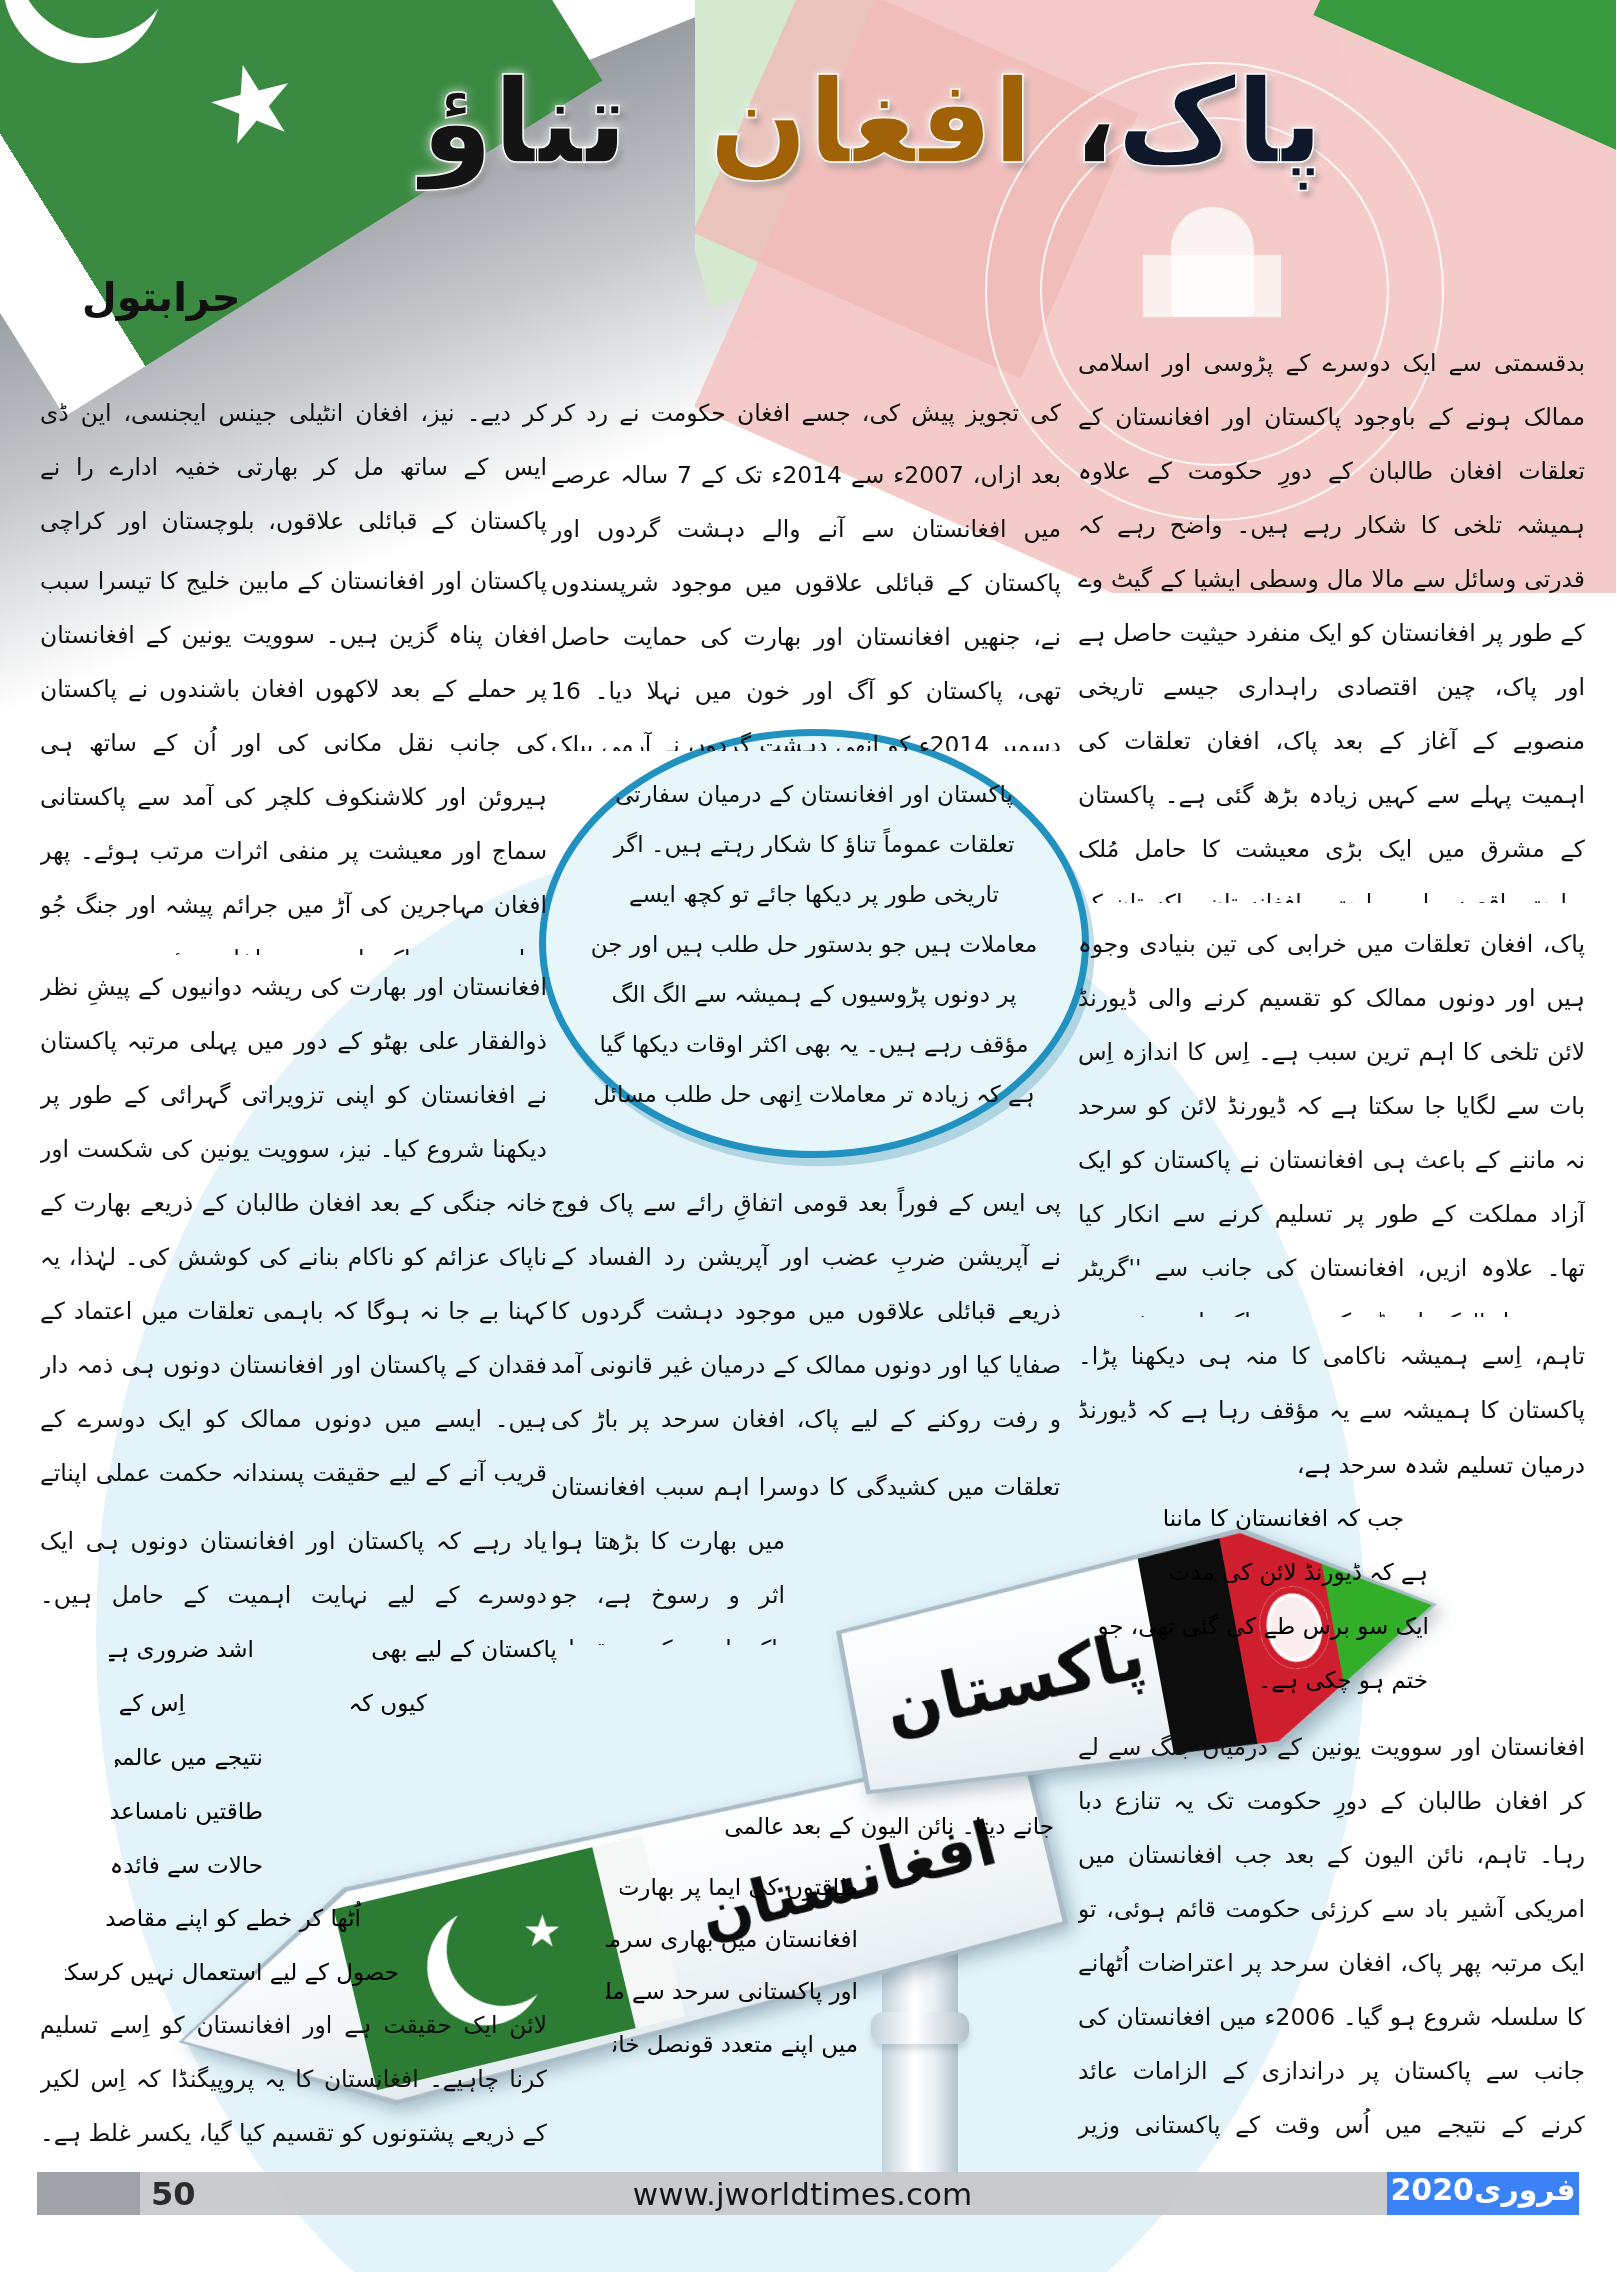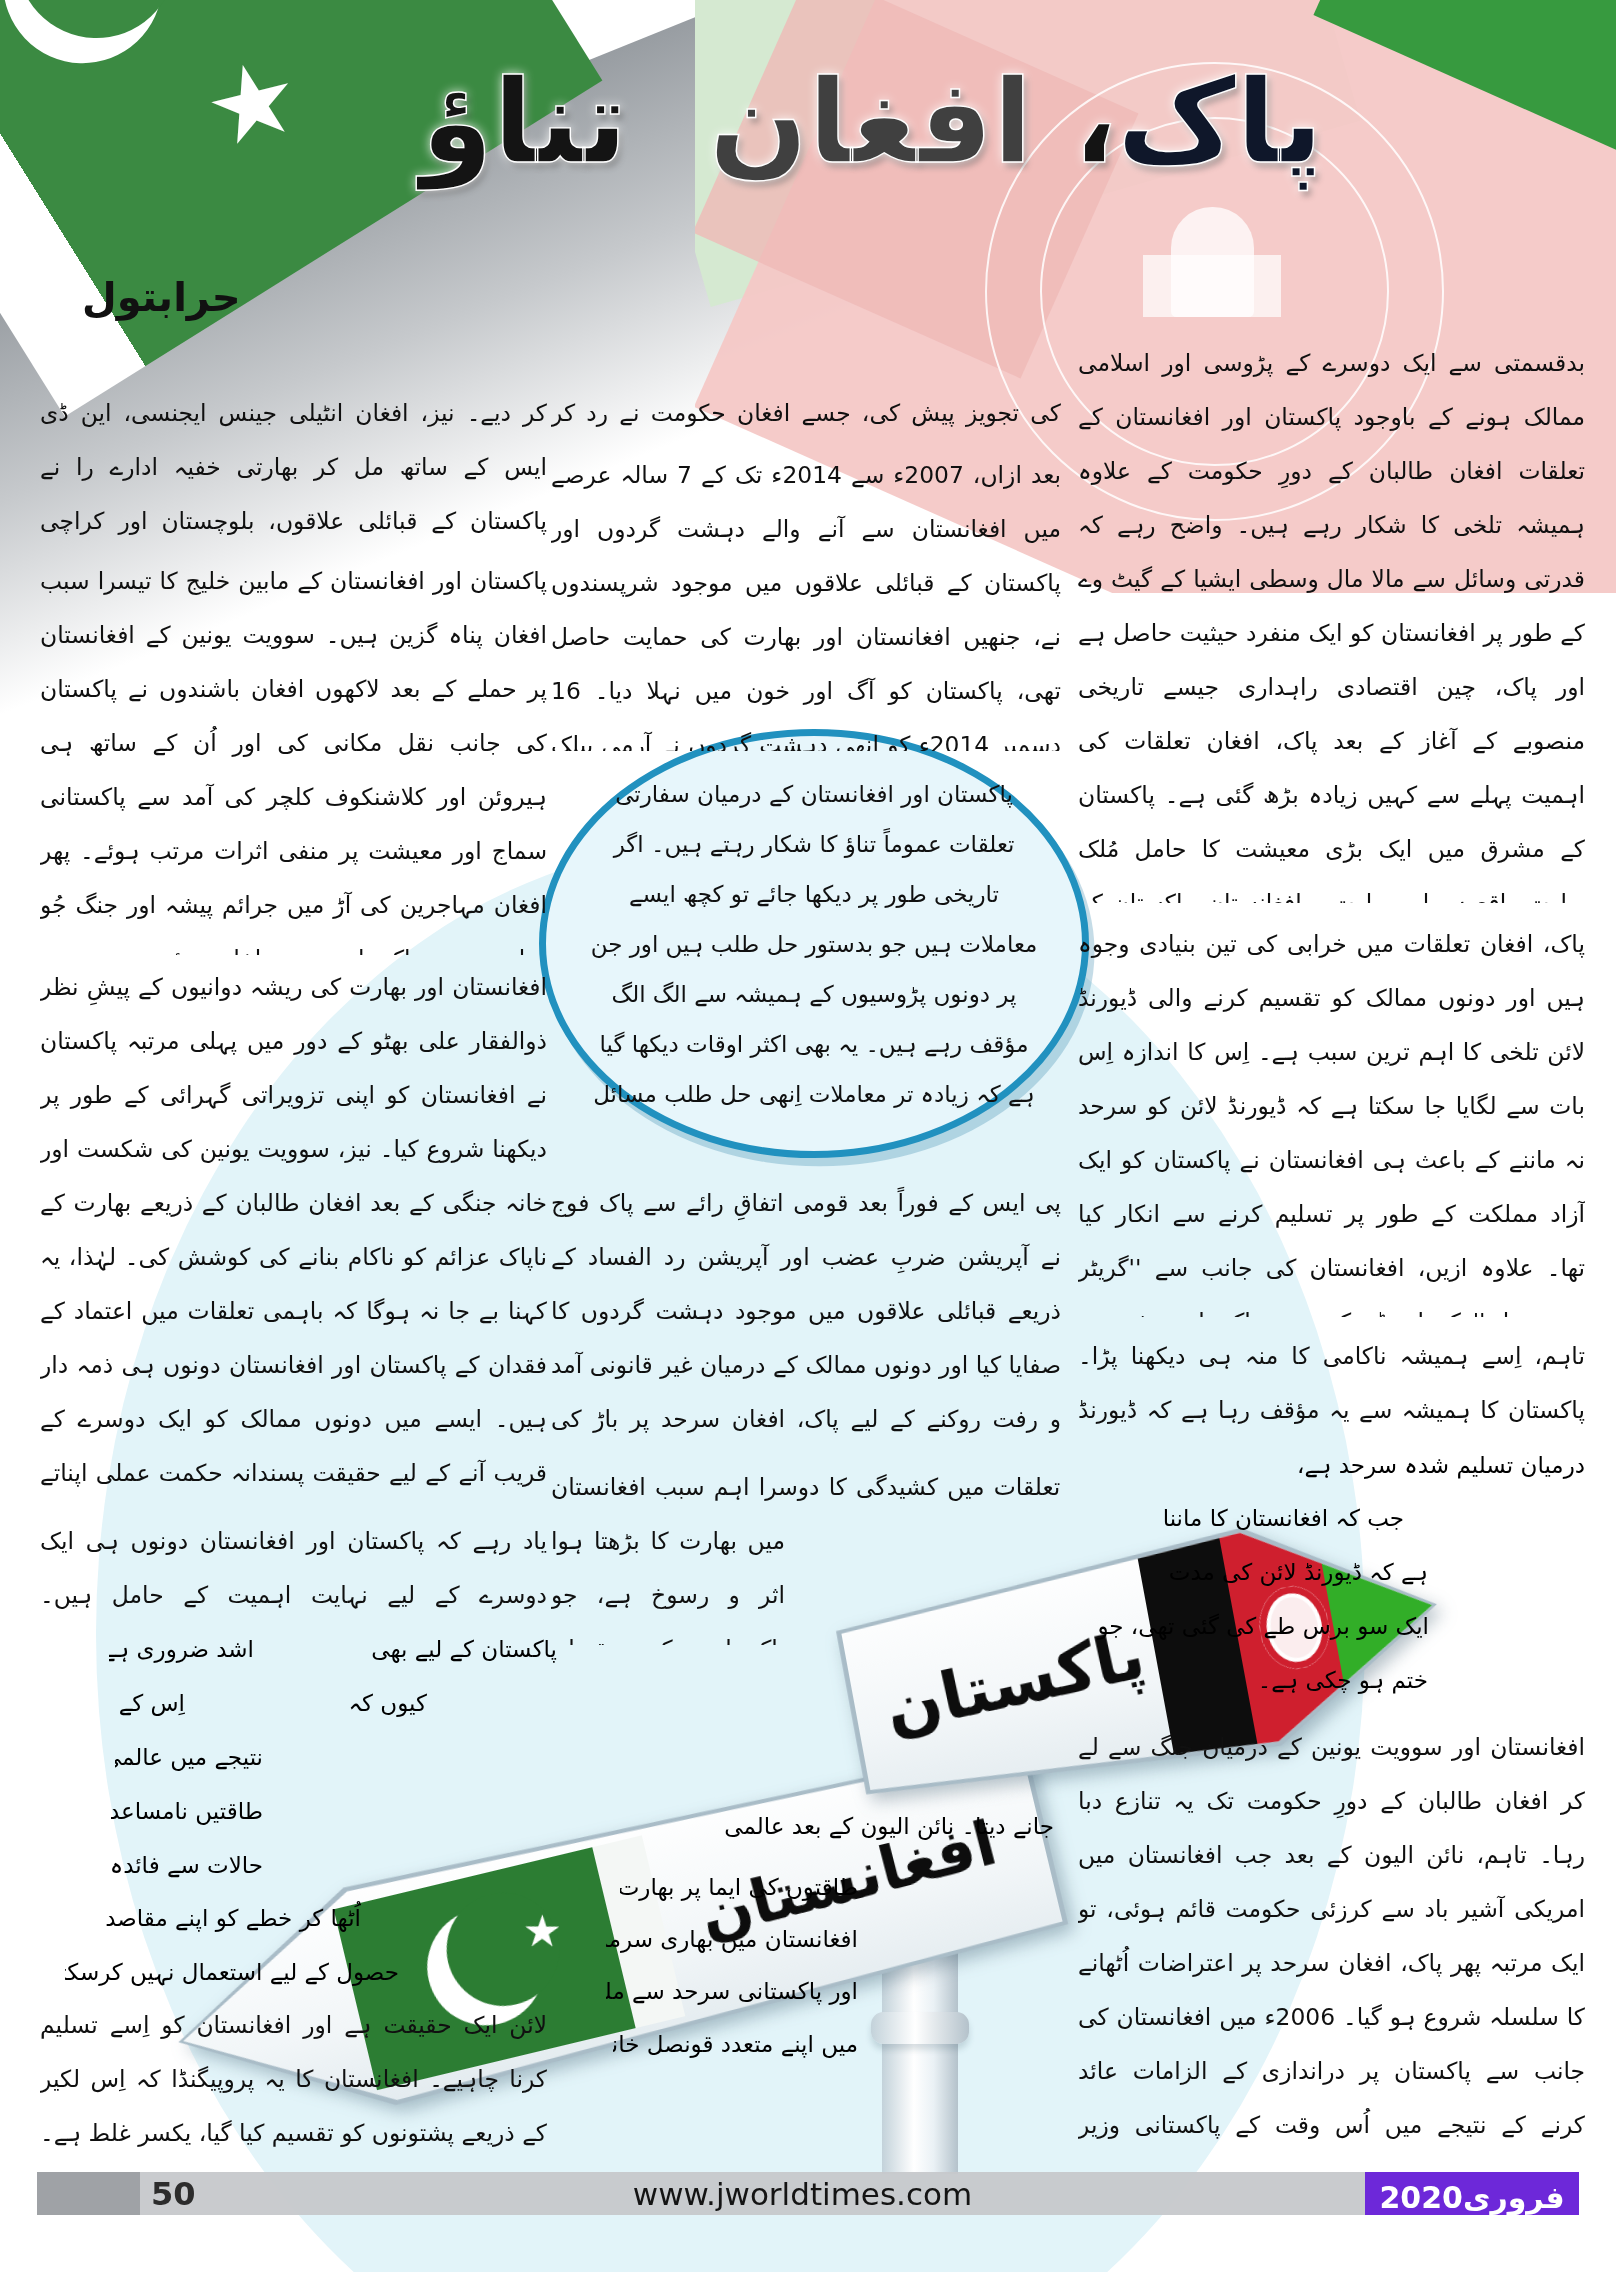--- a/index.html
+++ b/index.html
@@ -28,21 +28,21 @@
   #deco-tr .mosque{position:absolute;left:476px;top:207px;width:83px;height:110px;background:rgba(255,255,255,.75);border-radius:41px 41px 5.5px 5.5px;}
   #deco-tr .mosque:after{content:"";position:absolute;left:-27.6px;top:48px;width:138px;height:62px;background:rgba(255,255,255,.7);}
   
   #blue-circle{position:absolute;left:97px;top:841px;width:1269px;height:1586px;border-radius:50%;
     background:#e2f4f9;z-index:1;}
   
   .title{position:absolute;z-index:3;font-weight:bold;white-space:nowrap;
     -webkit-text-stroke:1.4px #ffffff;text-shadow:0 0 11px rgba(255,255,255,.95), 3.4px 4.8px 6.9px rgba(0,0,0,.35);}
   #title-l1{left:455px;top:54px;width:869px;font-size:116px;text-align:center;}
   #title-l1 .g{color:#0f172a;}
-  #title-l1 .r{color:#404040;margin-left:41px;}
+  #title-l1 .r{color:#a16207;margin-left:41px;}
   #title-l1 .b{color:#141414;}
   #title-l2{left:448px;top:200px;width:821px;font-size:110px;text-align:center;color:#1c1c1c;}
   #author{position:absolute;left:83px;top:274px;width:179px;z-index:3;font-size:40px;font-weight:bold;color:#111;text-align:left;}
   
   .para{position:absolute;z-index:5;font-size:23.4px;line-height:54px;color:#101010;
     text-align:justify;overflow:hidden;}
   .frag{position:absolute;z-index:5;font-size:23px;line-height:51px;color:#000000;
     white-space:nowrap;overflow:hidden;text-align:right;}
   
   #r-p1{left:1079px;top:336px;width:507px;height:567px;}
@@ -113,21 +113,21 @@
   #sign-af .crescent{position:absolute;left:24%;top:18%;width:117px;height:117px;border-radius:50%;background:#ffffff;}
   #sign-af .crescent i{position:absolute;left:23.4px;top:-11px;width:113px;height:113px;border-radius:50%;background:#2c7d33;display:block;}
   #sign-af .star{position:absolute;left:56%;top:26%;font-size:44px;color:#ffffff;transform:rotate(14deg);line-height:1;}
   #sign-af .label{position:absolute;left:57%;top:14%;width:41%;height:70%;display:flex;align-items:center;justify-content:center;
     font-size:61px;font-weight:bold;color:#0d0d0d;transform:rotate(-1deg);}
   
   #footer-bar{position:absolute;left:38px;top:2172px;width:1542px;height:43px;z-index:6;background:rgba(198,200,203,.95);}
   #footer-left-seg{position:absolute;left:0;top:0;width:103px;height:43px;background:#9fa2a6;}
   #footer-page-number{position:absolute;left:114px;top:2.8px;font-size:32px;font-weight:bold;color:#2c2c2c;direction:ltr;}
   #footer-site{position:absolute;left:524px;top:4.1px;width:483px;text-align:center;font-size:31px;color:#141414;direction:ltr;}
-  #footer-date-box{position:absolute;right:0;top:0;width:214px;height:43px;background:#6d28d9;display:flex;align-items:flex-end;justify-content:center;}
+  #footer-date-box{position:absolute;right:0;top:0;width:192px;height:43px;background:#3b82f6;display:flex;align-items:flex-start;justify-content:center;}
   #footer-date{font-size:30px;font-weight:bold;color:#ffffff;}
 </style>
 </head>
 <body>
 
 <div id="page">
 
   <div class="decor" id="deco-tl-green"></div>
   <div class="decor" id="deco-gray-band"></div>
   <div class="decor" id="pak-flag-tl">

